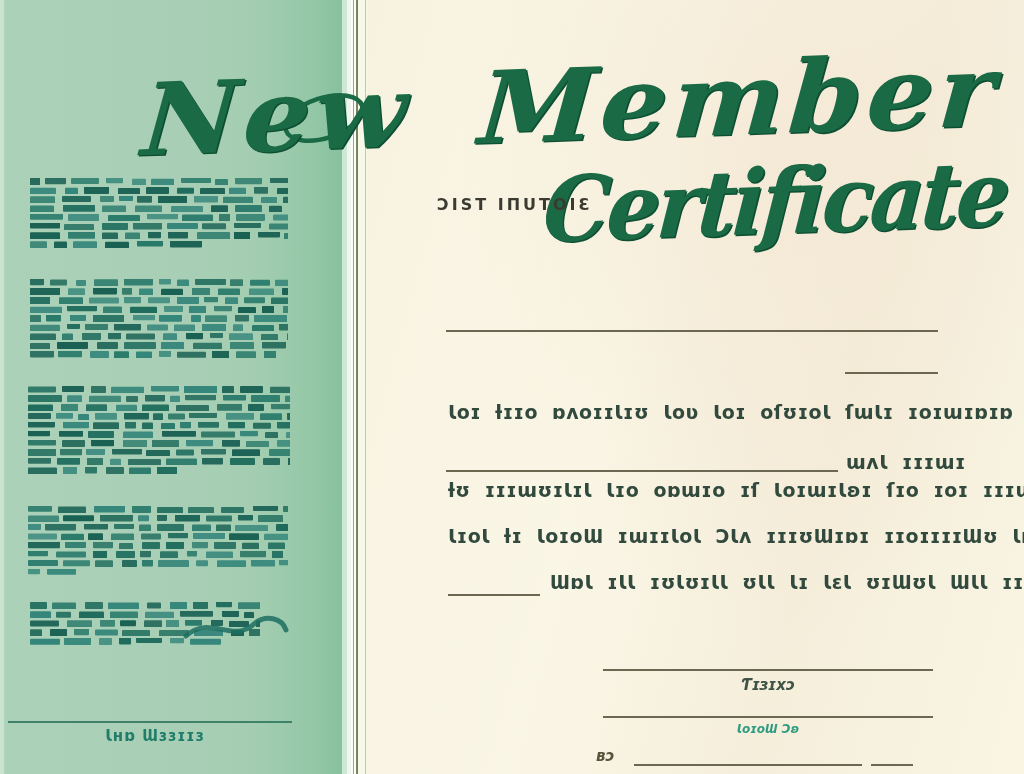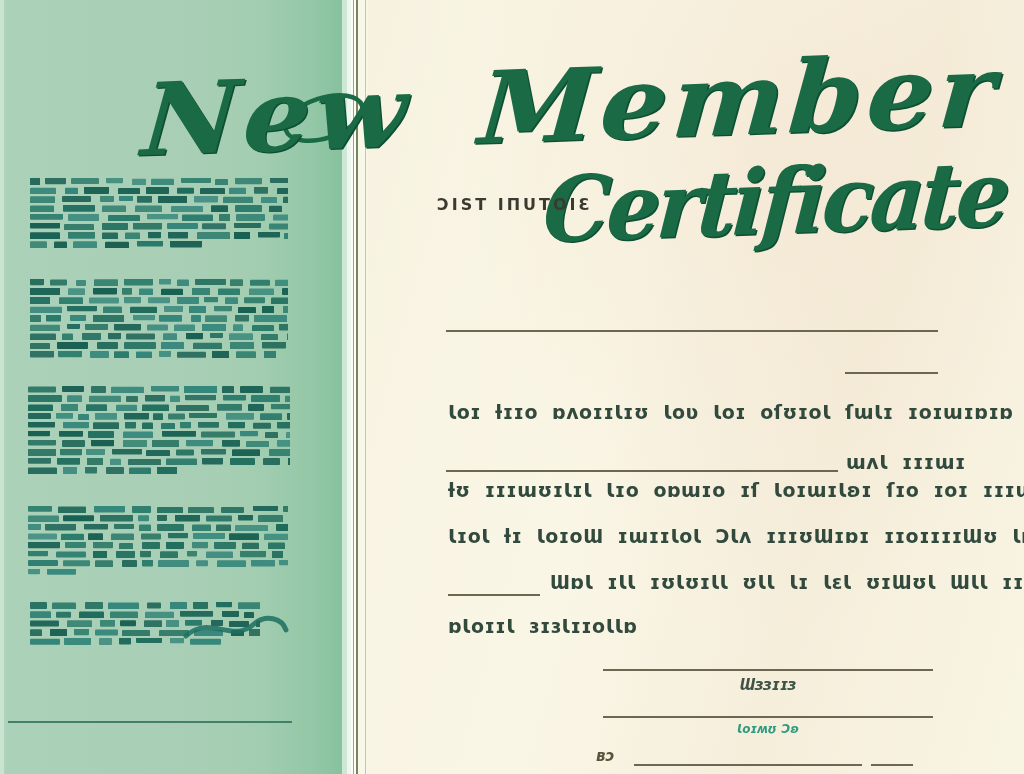--- a/index.html
+++ b/index.html
@@ -155,20 +155,21 @@
           <div class="blob-row"><span class="word-blob" style="width: 11.588px; height: 7px; margin-right: 8.75907px; background: rgb(23, 95, 82); opacity: 0.86; transform: translateY(0.2px);"></span><span class="word-blob" style="width: 16.8794px; height: 8px; margin-right: 6.404px; background: rgb(23, 95, 82); opacity: 0.96; transform: translateY(-0.2px);"></span><span class="word-blob" style="width: 15.3734px; height: 7px; margin-right: 5.73774px; background: rgb(42, 122, 107); opacity: 0.88; transform: translateY(-0.8px);"></span><span class="word-blob" style="width: 23.2629px; height: 6px; margin-right: 4.17733px; background: rgb(52, 133, 122); opacity: 0.94; transform: translateY(0.6px);"></span><span class="word-blob" style="width: 27.8139px; height: 7px; margin-right: 8.89887px; background: rgb(30, 107, 92); opacity: 0.84; transform: translateY(0.9px);"></span><span class="word-blob" style="width: 30.4365px; height: 8px; margin-right: 5.09547px; background: rgb(30, 107, 92); opacity: 0.82; transform: translateY(0.9px);"></span><span class="word-blob" style="width: 28.5751px; height: 8px; margin-right: 8.41577px; background: rgb(52, 133, 122); opacity: 0.94; transform: translateY(1px);"></span><span class="word-blob" style="width: 12.5639px; height: 7px; margin-right: 4.95808px; background: rgb(23, 95, 82); opacity: 0.96; transform: translateY(0.9px);"></span><span class="word-blob" style="width: 28.8884px; height: 8px; margin-right: 5.77961px; background: rgb(23, 95, 82); opacity: 0.82; transform: translateY(-0.3px);"></span></div>
           <div class="blob-row"><span class="word-blob" style="width: 29.5354px; height: 6px; margin-right: 4.01503px; background: rgb(52, 133, 122); opacity: 1; transform: translateY(0.8px);"></span><span class="word-blob" style="width: 27.6987px; height: 8px; margin-right: 7.81631px; background: rgb(52, 133, 122); opacity: 0.94; transform: translateY(-0.9px);"></span><span class="word-blob" style="width: 13.3814px; height: 7px; margin-right: 6.46304px; background: rgb(52, 133, 122); opacity: 0.82; transform: translateY(0px);"></span><span class="word-blob" style="width: 12.069px; height: 7px; margin-right: 5.28026px; background: rgb(30, 107, 92); opacity: 0.99; transform: translateY(-0.5px);"></span><span class="word-blob" style="width: 25.3914px; height: 6px; margin-right: 8.7672px; background: rgb(30, 107, 92); opacity: 0.97; transform: translateY(-0.9px);"></span><span class="word-blob" style="width: 13.1595px; height: 6px; margin-right: 6.84473px; background: rgb(52, 133, 122); opacity: 0.82; transform: translateY(-0.8px);"></span><span class="word-blob" style="width: 30.4271px; height: 6px; margin-right: 5.77702px; background: rgb(52, 133, 122); opacity: 0.97; transform: translateY(0.7px);"></span></div>
         </div>
       </div>
 
     <svg class="scribble" width="110" height="44" viewBox="0 0 110 44">
       <path d="M4,30 C28,8 50,38 72,18 C84,8 100,12 104,24" fill="none" stroke="#1d6f60" stroke-width="5" stroke-linecap="round" opacity="0.85"></path>
     </svg>
 
     <div class="left-footer-rule"></div>
+    <div class="left-footer-label">Ɩʜɒ Ɯɜɜɪɪɜ</div>
   </div>
 
   <div class="fold"></div>
 
   <div class="right-page"></div>
 
   <svg class="title-flourish" width="92" height="64" viewBox="0 0 92 64">
     <ellipse cx="46" cy="32" rx="40" ry="20" fill="none" stroke="#1a6b45" stroke-width="4.5" transform="rotate(-18 46 32)"></ellipse>
   </svg>
   <div class="title-line1">New Member</div>
@@ -184,25 +185,24 @@
   <div class="rule" style="left:446px;top:470px;width:392px;"></div>
   <div class="body-line" style="left:846px;top:450px;">ɯʌƖ ɪɪɪɯɪ</div>
 
   <div class="body-line" style="left:448px;top:478px;">ƚʊ ɪɪɪɯʊɪƖɪƖ Ɩɪo oɒɯɪo ɪſ ƖoɪɯɪƖʚɪ ſɪo ɪoɪ ɪɪɪɯɪ</div>
 
   <div class="body-line" style="left:448px;top:524px;">ƖɪoƖ ƚɪ ƖoɪoƜ ɪɯɪɪƖoƖ ƆƖʌ ɪɪɪʊƜɪɒɪ ɪɪoɪɪɪɪƜʊ Ɩɒ</div>
 
   <div class="rule" style="left:448px;top:594px;width:92px;"></div>
   <div class="body-line" style="left:550px;top:570px;">ƜɒƖ ɪƖƖ ɪʊƖʊɪƖƖ ʊƖƖ Ɩɪ ƖɛƖ ʊɪƜʊƖ ƜƖƖ ɪɪƖ</div>
 
-  <div class="body-line" style="left:448px;top:614px;">ɒƖoɪɪƖ ɜɪɜƖɪɪoƖƖɒ</div>
 
   <div class="rule" style="left:603px;top:669px;width:330px;"></div>
-  <div class="sig-label sig-label-1">Ɯɜɜɪɪɜ</div>
+  <div class="sig-label sig-label-1">Ƭɪɜɪxɔ</div>
 
   <div class="rule" style="left:603px;top:716px;width:330px;"></div>
-  <div class="sig-label sig-label-2">Ɩoɪʍʊ Ɔʚ</div>
+  <div class="sig-label sig-label-2">ƖoɪoƜ Ɔʚ</div>
 
   <div class="bottom-label">ʙɔ</div>
   <div class="rule" style="left:634px;top:764px;width:228px;"></div>
   <div class="rule" style="left:871px;top:764px;width:42px;"></div>
 
 </div>
 
 </body></html>

